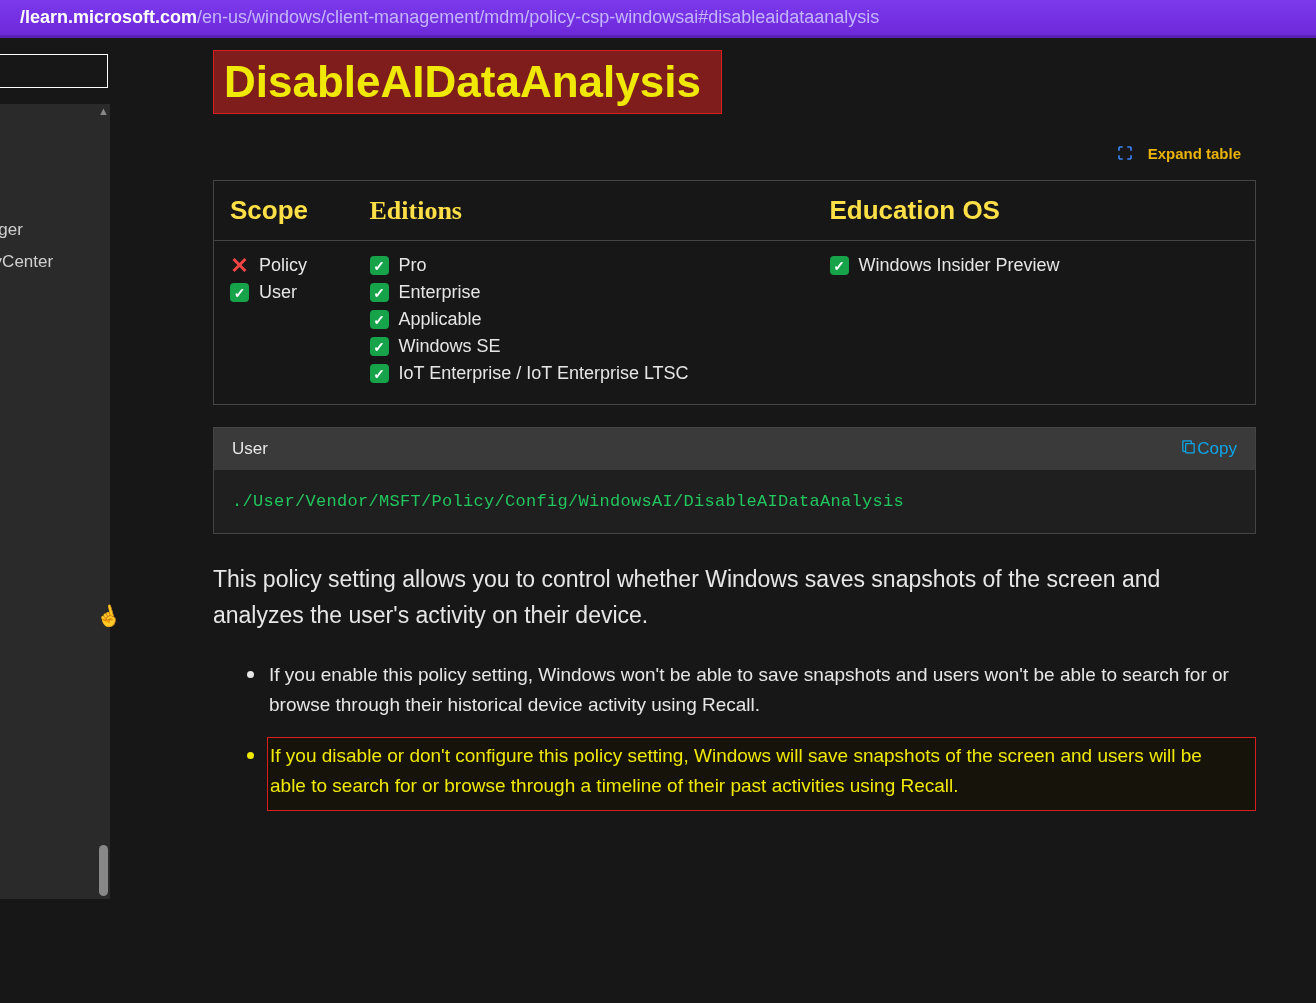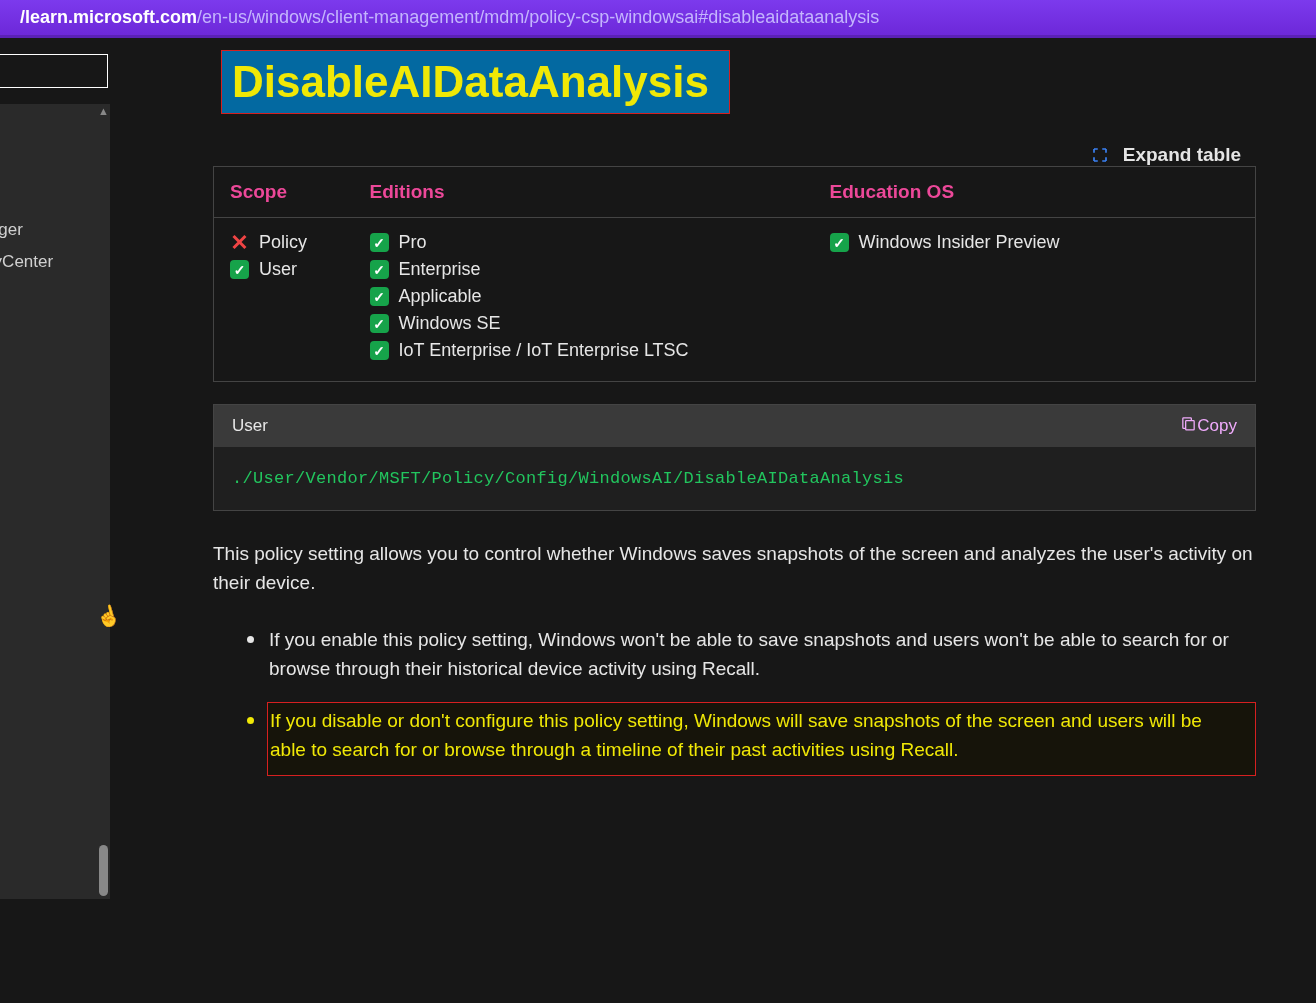--- a/index.html
+++ b/index.html
@@ -96,60 +96,60 @@
       border-radius: 5px;
       bottom: 3px;
       height: 51px;
     }
     .content {
       flex: 1;
       padding: 12px 60px 20px 70px;
     }
     .heading-box {
       border: 1.5px solid #d62020;
-      background: #0369a1;
+      background: #7f1d1d;
       padding: 6px 20px 6px 10px;
       display: inline-block;
       margin-bottom: 30px;
-      margin-left: 8px;
     }
     .heading {
       color: #f0e806;
       font-size: 44px;
       font-weight: 600;
     }
     .expand-table {
       text-align: right;
-      font-size: 19px;
+      margin-bottom: 18px;
+      font-size: 15px;
       font-weight: 600;
-      color: #e5e5e5;
+      color: #eab308;
       padding-right: 15px;
       cursor: pointer;
       display: flex;
       justify-content: flex-end;
       align-items: center;
       gap: 14px;
     }
     .expand-icon {
       display: inline-flex;
       color: #3b82f6;
     }
     table.scope-table {
       width: 100%;
       border: 1px solid #444;
       border-collapse: collapse;
       margin-bottom: 22px;
     }
     table.scope-table th {
       text-align: left;
       padding: 14px 16px;
-      font-size: 19px;
+      font-size: 26px;
       font-weight: 700;
       border-bottom: 1px solid #444;
-      color: #ec4899;
+      color: #fde047;
     }
     table.scope-table td {
       padding: 14px 16px;
       vertical-align: top;
       font-size: 18px;
     }
     .check-row {
       display: flex;
       align-items: center;
       gap: 10px;
@@ -189,32 +189,32 @@
       display: flex;
       justify-content: space-between;
       align-items: center;
       padding: 10px 18px;
       font-size: 17px;
     }
     .copy-btn {
       display: flex;
       align-items: center;
       cursor: pointer;
-      color: #f0abfc;
+      color: #0ea5e9;
     }
     .code-body {
       background: #1f1f1f;
       padding: 22px 18px;
       font-family: Liberation Mono, monospace;
       font-size: 17px;
       color: #22c55e;
       letter-spacing: 0.3px;
     }
     .description {
-      font-size: 19px;
+      font-size: 23px;
       line-height: 1.55;
       margin-bottom: 24px;
       color: #e6e6e6;
     }
     ul.bullet-list {
       list-style: disc;
       padding-left: 54px;
     }
     ul.bullet-list li {
       font-size: 19px;
@@ -236,21 +236,21 @@
       position: absolute;
       left: 96px;
       top: 604px;
       color: #fff;
       font-size: 20px;
       pointer-events: none;
       z-index: 999;
       transform: rotate(-15deg);
     }
     .col-scope { width: 140px;}
-    .col-editions { width:460px;}
+    .col-editions { width:460px;font-family:Liberation Serif, serif;}
   </style>
 </head>
 <body>
 
 <div class="url-bar">
   <span class="url-text">
     <span class="url-domain">/learn.microsoft.com</span><span class="url-path">/en-us/windows/client-management/mdm/policy-csp-windowsai#disableaidataanalysis</span>
   </span>
 </div>
 

